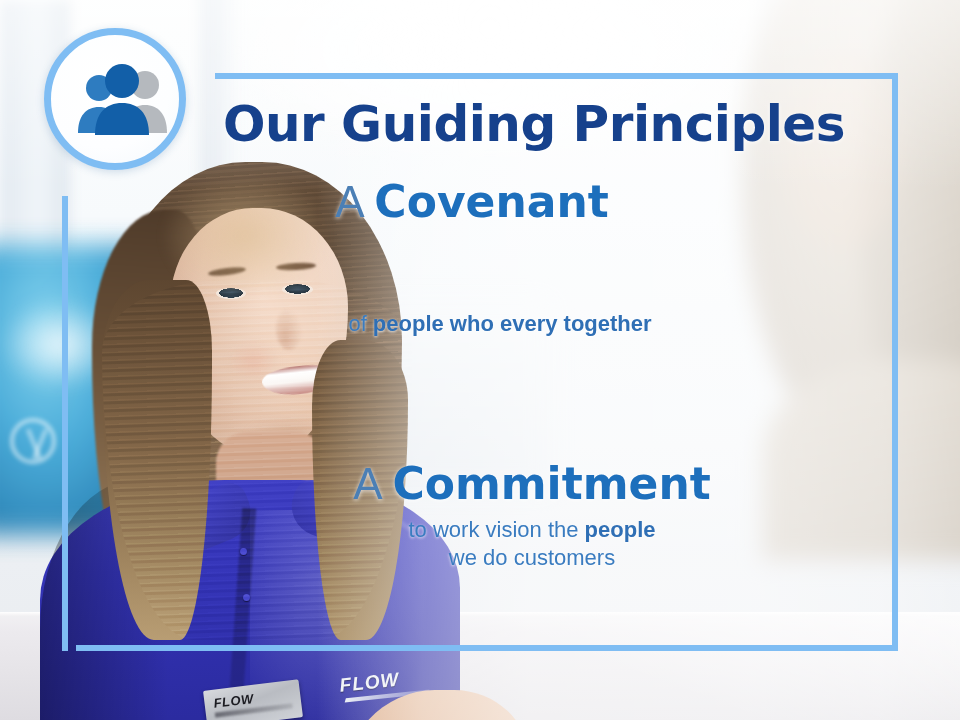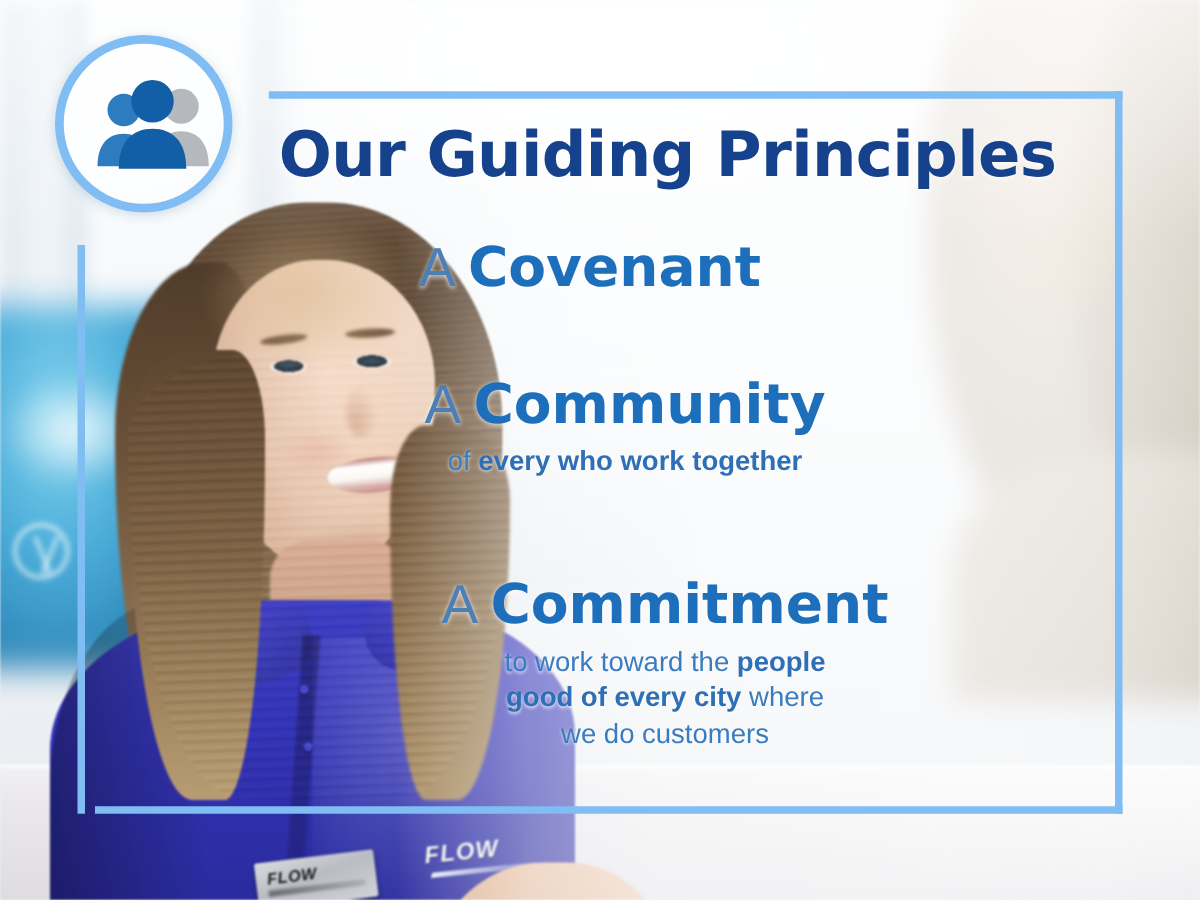--- a/index.html
+++ b/index.html
@@ -370,21 +370,21 @@
   .p-title .lead { font-weight: 300; color: #4b7fb5; font-family: "Liberation Sans", sans-serif; }
   .p-title .key  { font-weight: bold; color: #1d6fbc; }
 
   .p-sub {
     font-size: 22px; line-height: 1.30; color: #3a7cc0;
     text-shadow: 0 1px 3px rgba(255,255,255,.8);
     font-family: "Liberation Sans", sans-serif;
   }
   .p-sub b { font-weight: bold; color: #2f6fb5; }
 
-  .p1 { top: 193px; padding-right: 16px; }
+  .p1 { top: 180px; padding-right: 16px; }
   .p1 .p-sub { margin-top: 9px; }
   .p2 { top: 302px; padding-right: 0px; padding-left: 40px; }
   .p2 .p-sub { margin-top: 8px; }
   .p3 { top: 462px; padding-left: 104px; }
   .p3 .p-sub { margin-top: 9px; }
 </style>
 </head>
 <body>
 
 <div id="stage">
@@ -487,40 +487,34 @@
 
   <div class="headline">Our Guiding Principles</div>
 
   <div class="principle p1">
     <div class="p-title">
       <span class="lead">A </span><span class="key">Covenant</span>
     </div>
   </div>
 
   <div class="principle p2">
-    <div class="p-title">
-      <span class="lead">A </span><span class="key">Community</span>
-    </div>
     <div class="p-sub">
       <div>
-        <span>of </span><b>every who work together</b>
+        <span>of </span><b>people who every together</b>
       </div>
     </div>
   </div>
 
   <div class="principle p3">
     <div class="p-title">
       <span class="lead">A </span><span class="key">Commitment</span>
     </div>
     <div class="p-sub">
       <div>
-        <span>to work toward the </span><b>people</b>
-      </div>
-      <div>
-        <b>good of every city</b><span> where</span>
+        <span>to work vision the </span><b>people</b>
       </div>
       <div>
         <span>we do customers</span>
       </div>
     </div>
   </div>
 
 </div>
 
 </body></html>

